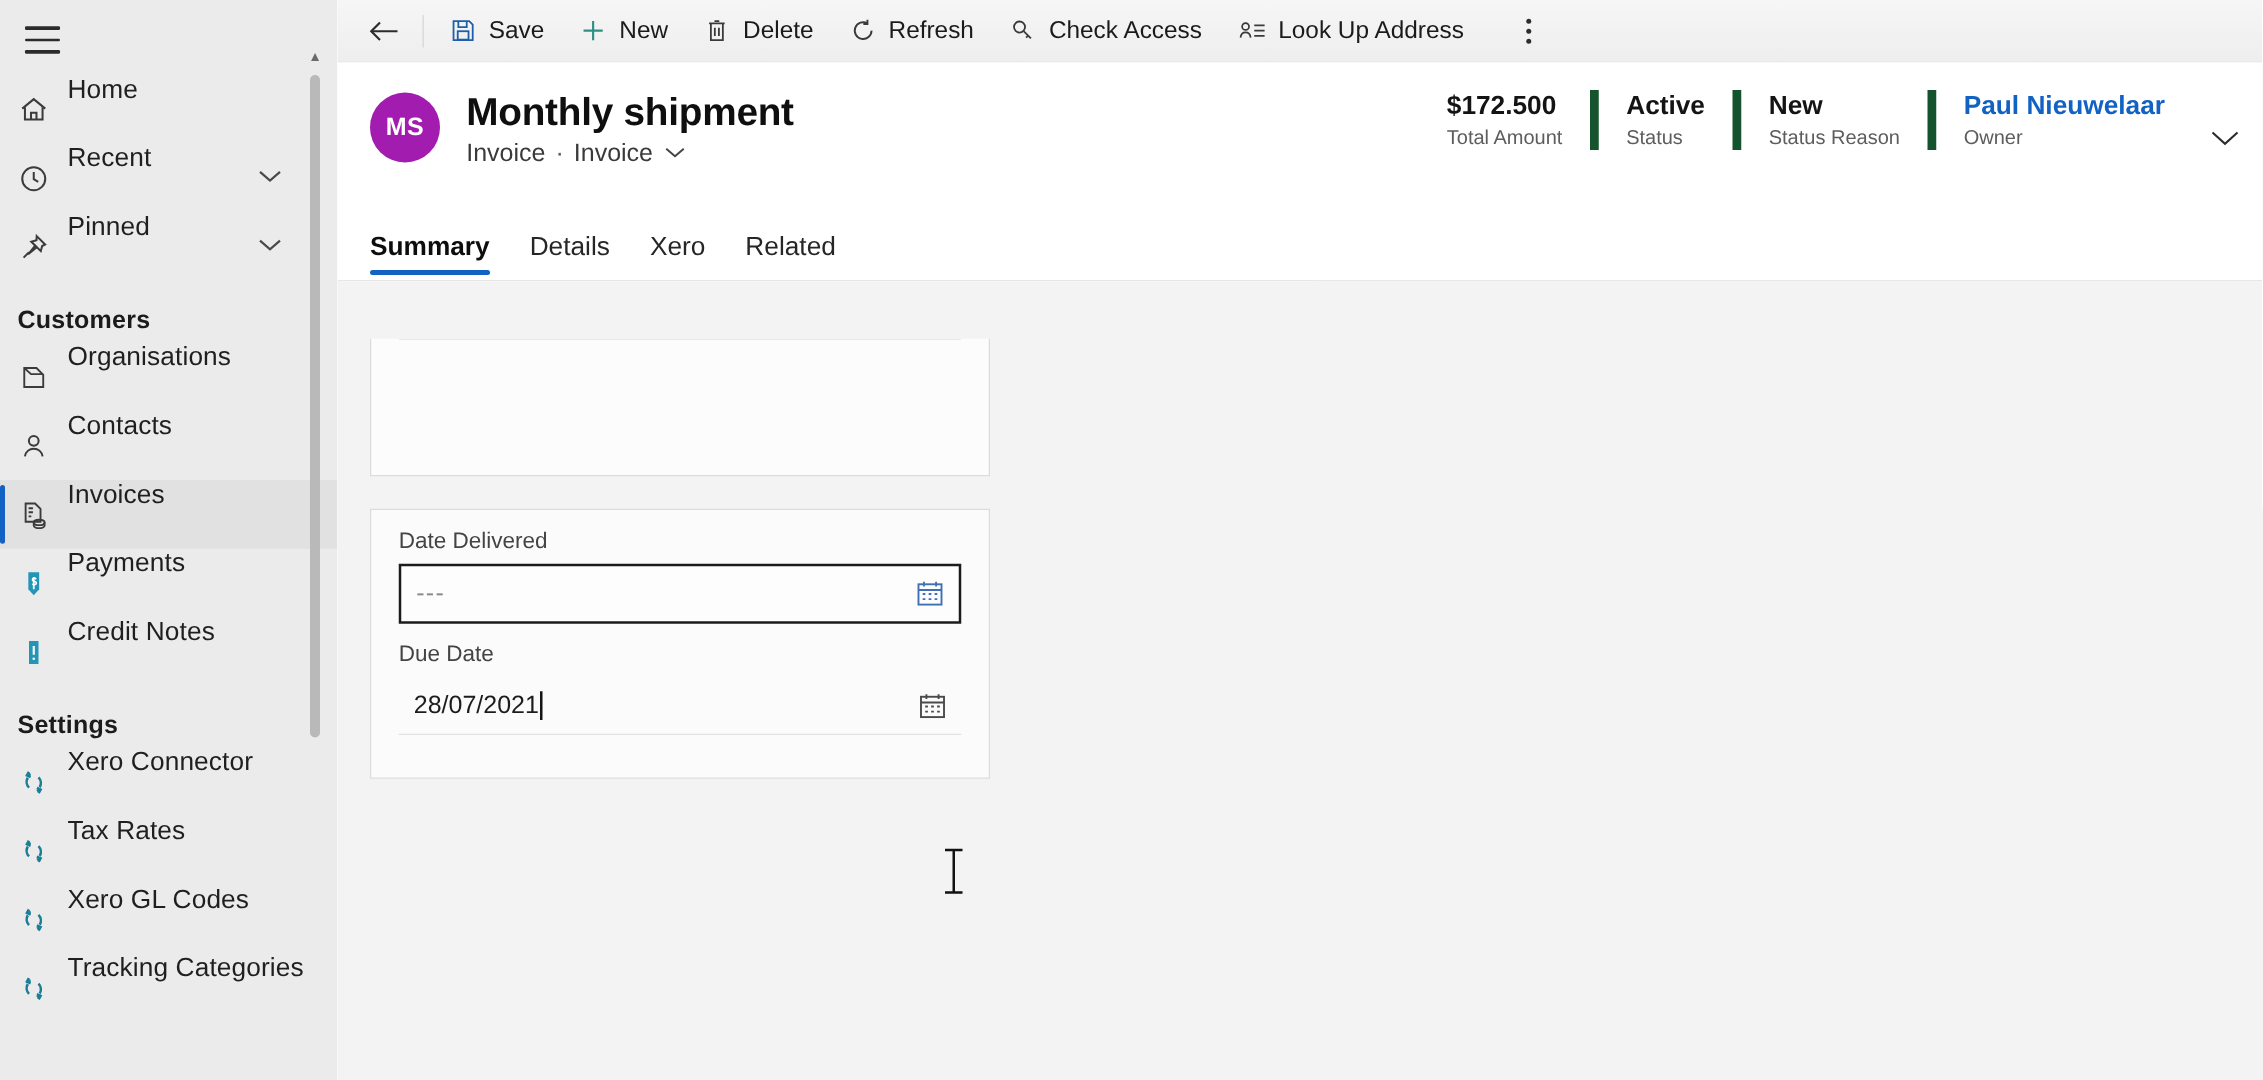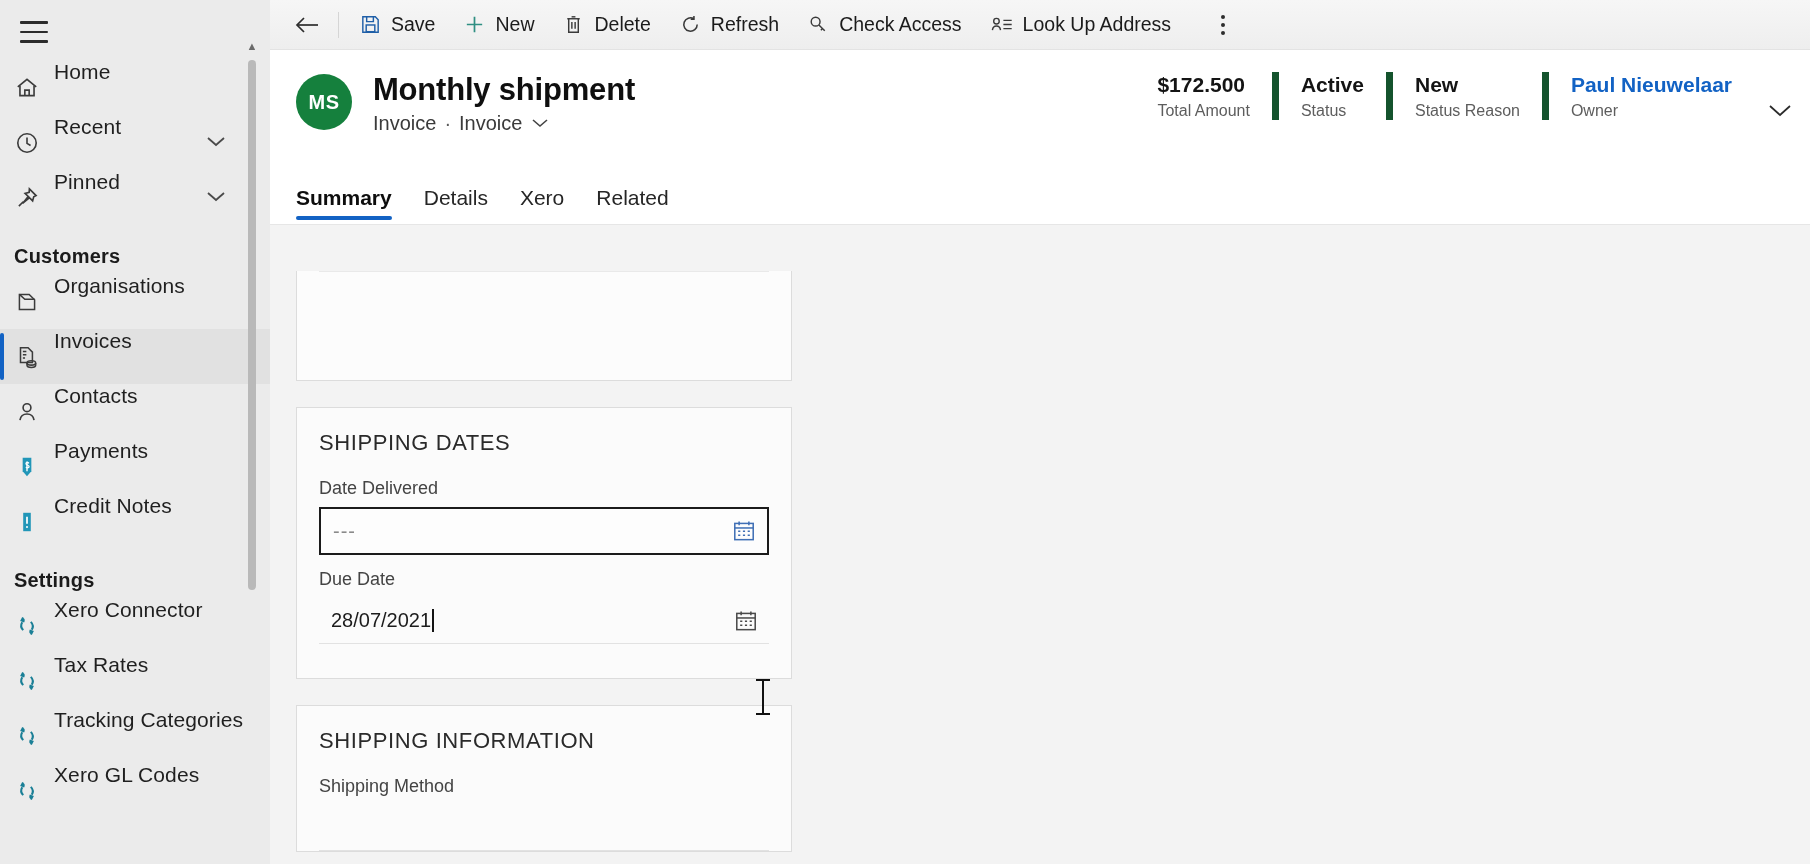--- a/index.html
+++ b/index.html
@@ -132,21 +132,21 @@
   #rec-header {
     position: relative;
     background: #ffffff;
     padding: 12px 0 0 0;
     border-bottom: 1px solid #e6e6e6;
     height: 175px;
   }
   .rh-row { display: flex; align-items: flex-start; padding: 10px 0 0 26px; }
   .avatar {
     width: 56px; height: 56px; border-radius: 50%;
-    background: #15803d;
+    background: #a21caf;
     color: #ffffff;
     display: flex; align-items: center; justify-content: center;
     font-size: 20px; font-weight: bold;
     letter-spacing: .5px;
     flex: 0 0 56px;
     margin-top: 2px;
   }
   .rh-titles { margin-left: 21px; }
   .rh-title {
     font-size: 31px; font-weight: bold; color: #0f0f0f;
@@ -353,40 +353,40 @@
     <div class="nav-item">
       <span class="nav-ico">
         <svg width="26" height="26" viewBox="0 0 24 24" fill="none" stroke="#3b3b3b" stroke-width="1.4">
           <path d="M5 5h9l5 5v9H5z"></path>
             <path d="M5 5l5 4.5h9"></path>
         </svg>
       </span>
       <span class="nav-label">Organisations</span>
     </div>
 
+    <div class="nav-item">
+      <span class="nav-ico">
+        <svg width="26" height="26" viewBox="0 0 24 24" fill="none" stroke="#3b3b3b" stroke-width="1.5">
+          <circle cx="12" cy="8" r="3.6"></circle>
+            <path d="M5.5 19.5c.6-3.6 3.3-5.6 6.5-5.6s5.9 2 6.5 5.6"></path>
+        </svg>
+      </span>
+      <span class="nav-label">Contacts</span>
+    </div>
+
     <div class="nav-item selected">
       <span class="nav-ico">
         <svg width="26" height="26" viewBox="0 0 24 24" fill="none" stroke="#3b3b3b" stroke-width="1.4">
           <path d="M6 3.5h7l4 4v9.5H6z"></path>
             <path d="M8.2 7h3.2M8.2 10h3.2M8.2 13h2"></path>
           <ellipse cx="16" cy="17.5" rx="4" ry="2"></ellipse>
             <path d="M12 17.5v2.2c0 1.1 1.8 2 4 2s4-.9 4-2v-2.2"></path>
         </svg>
       </span>
       <span class="nav-label">Invoices</span>
-    </div>
-
-    <div class="nav-item">
-      <span class="nav-ico">
-        <svg width="26" height="26" viewBox="0 0 24 24" fill="none" stroke="#3b3b3b" stroke-width="1.5">
-          <circle cx="12" cy="8" r="3.6"></circle>
-            <path d="M5.5 19.5c.6-3.6 3.3-5.6 6.5-5.6s5.9 2 6.5 5.6"></path>
-        </svg>
-      </span>
-      <span class="nav-label">Contacts</span>
     </div>
 
     <div class="nav-item">
       <span class="nav-ico">
         <svg width="26" height="26" viewBox="0 0 24 24">
           <path d="M8 3.5h8v12.5l-4 4.5-4-4.5z" fill="#2196b8"></path>
           <path d="M12 7v9" stroke="#ffffff" stroke-width="1.3"></path>
           <path d="M13.8 8.6c-.5-.6-1.3-.9-2-.6-.9.3-1 1.5-.1 1.9l1.5.7c1 .4.9 1.7-.1 2-.8.3-1.6 0-2.1-.6" fill="none" stroke="#ffffff" stroke-width="1.2"></path>
         </svg>
       </span>
@@ -438,35 +438,35 @@
       <span class="nav-ico">
         <svg width="26" height="26" viewBox="0 0 24 24" fill="none" stroke="#1a7f96" stroke-width="1.9">
           <path d="M8.2 6.6A6.4 6.4 0 0 1 9.6 5.6"></path>
             <path d="M8.4 4.2L7 6.8l2.7 1.1"></path>
           <path d="M7.6 8.5a6 6 0 0 0 .9 7.3"></path>
           <path d="M15.8 17.4a6.4 6.4 0 0 1-1.4 1"></path>
             <path d="M15.6 19.8l1.4-2.6-2.7-1.1"></path>
           <path d="M16.4 15.5a6 6 0 0 0-.9-7.3"></path>
         </svg>
       </span>
-      <span class="nav-label">Tracking Categories</span>
+      <span class="nav-label">Xero GL Codes</span>
     </div>
 
     <div class="nav-item">
       <span class="nav-ico">
         <svg width="26" height="26" viewBox="0 0 24 24" fill="none" stroke="#1a7f96" stroke-width="1.9">
           <path d="M8.2 6.6A6.4 6.4 0 0 1 9.6 5.6"></path>
             <path d="M8.4 4.2L7 6.8l2.7 1.1"></path>
           <path d="M7.6 8.5a6 6 0 0 0 .9 7.3"></path>
           <path d="M15.8 17.4a6.4 6.4 0 0 1-1.4 1"></path>
             <path d="M15.6 19.8l1.4-2.6-2.7-1.1"></path>
           <path d="M16.4 15.5a6 6 0 0 0-.9-7.3"></path>
         </svg>
       </span>
-      <span class="nav-label">Xero GL Codes</span>
+      <span class="nav-label">Tracking Categories</span>
     </div>
 
     <div class="sb-scroll">
       <div class="sb-arrow">▲</div>
       <div class="sb-track"></div>
       <div class="sb-thumb"></div>
     </div>
   </div>
 
   <div id="main">
@@ -613,21 +613,20 @@
     <div id="form-body">
       <div class="right-blank"></div>
 
       <div class="form-col">
 
         <div class="card partial-top">
           <div class="inner-line"></div>
         </div>
 
         <div class="card">
-          <div class="card-title">SHIPPING DATES</div>
 
           <div class="field">
             <div class="field-label">Date Delivered</div>
             <div class="field-input focused">
               <span class="field-value placeholder">---</span>
               <span class="cal-btn">
                 <svg width="26" height="26" viewBox="0 0 24 24" fill="none" stroke="#3f6fb5" stroke-width="1.4">
                   <rect x="3.5" y="5" width="17" height="15"></rect>
                     <path d="M3.5 9.2h17"></path>
                   <path d="M7.5 3.2v3.4M16.5 3.2v3.4"></path>
@@ -649,27 +648,20 @@
                   <path d="M7.5 3.2v3.4M16.5 3.2v3.4"></path>
                   <path d="M6.6 12.2h2M11 12.2h2M15.4 12.2h2M6.6 16h2M11 16h2M15.4 16h2"></path>
                 </svg>
               </span>
             </div>
           </div>
 
           <div class="card-pad-bottom"></div>
         </div>
 
-        <div class="card">
-          <div class="card-title">SHIPPING INFORMATION</div>
-          <div class="field">
-            <div class="field-label">Shipping Method</div>
-            <div class="field-input"></div>
-          </div>
-        </div>
 
       </div>
 
       <div id="mouse-cursor">
         <div class="ib-top"></div>
           <div class="ib-stem"></div>
           <div class="ib-bot"></div>
       </div>
     </div>
 

